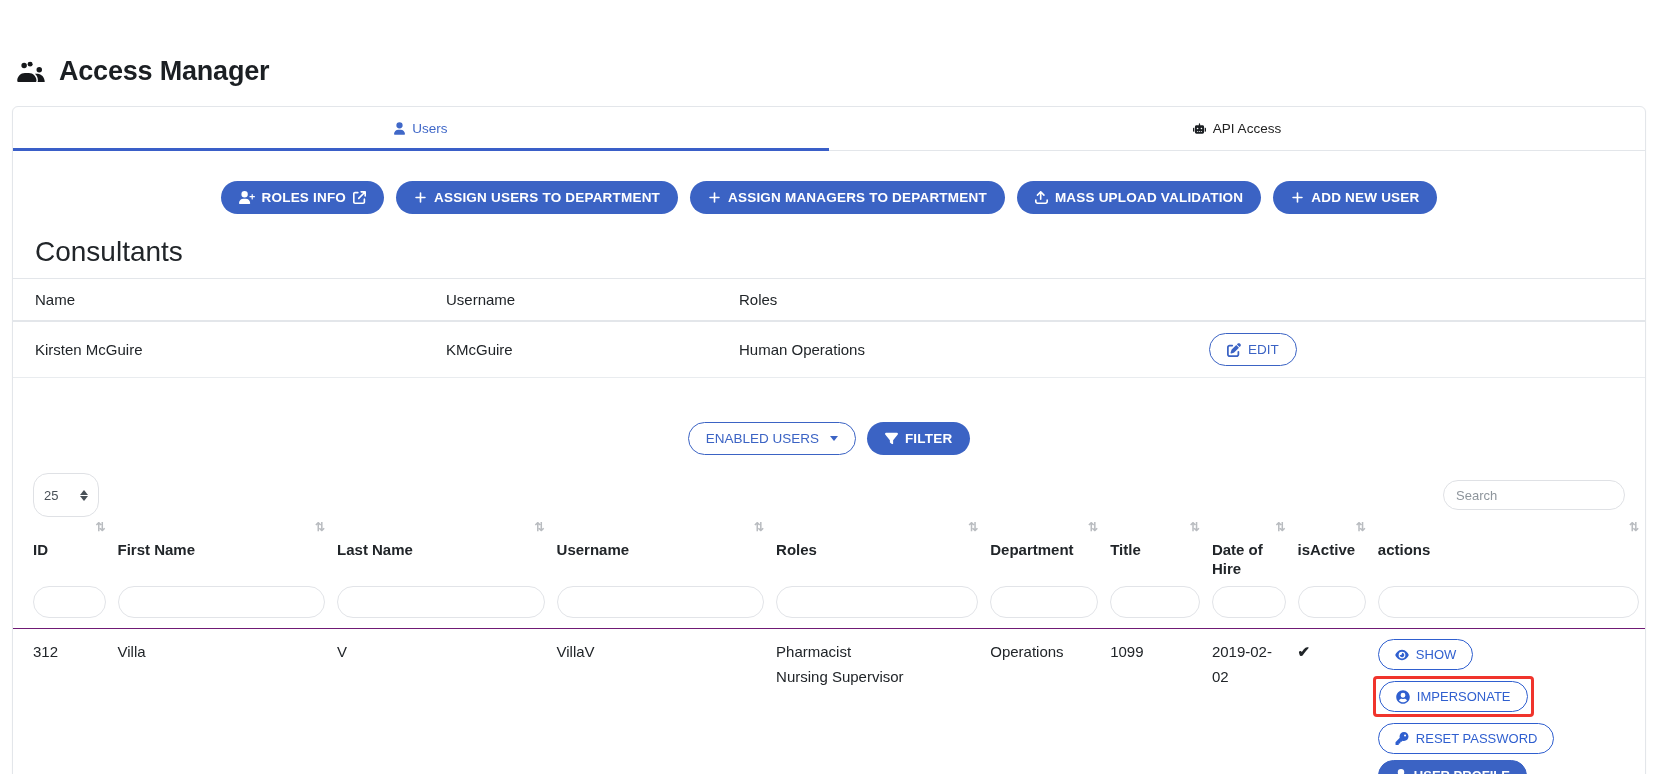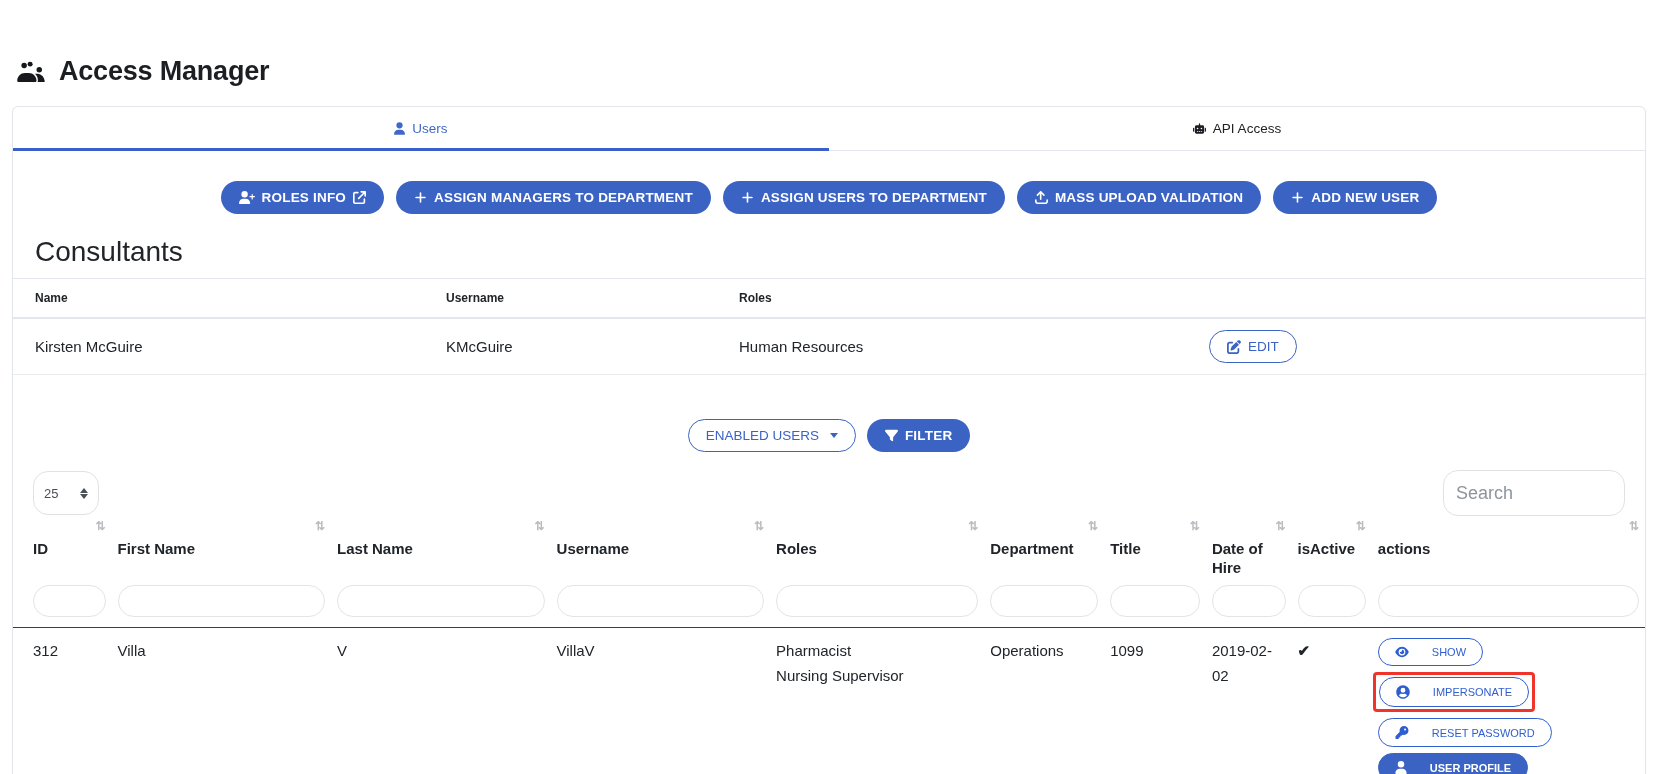--- a/index.html
+++ b/index.html
@@ -57,21 +57,21 @@
     font-size:13.5px; padding:8px 17px; border-radius:20px; font-weight:normal;
   }
 
   .section-title{
     font-size:28px; font-weight:normal; color:#212529;
     padding:14px 22px 10px 22px;
   }
 
   .consult-table{ width:100%; border-collapse:collapse; }
   .consult-table th{
-    text-align:left; font-size:12px; font-weight:bold; color:#212529;
+    text-align:left; font-size:15px; font-weight:normal; color:#212529;
     padding:12px 8px; border-top:1px solid #e3e6ea; border-bottom:2px solid #e3e6ea;
   }
   .consult-table td{
     font-size:15px; color:#212529; padding:11px 8px; border-bottom:1px solid #e9ecef;
   }
   .c1{ padding-left:22px !important; width:425px; }
   .c2{ width:293px; }
   .c3{ width:470px; }
   .c4{ text-align:left; }
 
@@ -91,22 +91,22 @@
   .select-pill{
     display:inline-flex; align-items:center; justify-content:space-between;
     width:66px; height:44px; border:1px solid #dfe1e5; border-radius:15px;
     padding:0 10px; font-size:13px; color:#495057; background:#fff;
   }
   .spinner{ display:flex; flex-direction:column; gap:1px; align-items:center; color:#495057;}
   .spinner i{ width:0;height:0;border-left:4px solid transparent;border-right:4px solid transparent;}
   .spinner .up{ border-bottom:5px solid #495057; }
   .spinner .dn{ border-top:5px solid #495057; }
   .search-input{
-    width:182px; height:46px; border:1px solid #dfe1e5; border-radius:15px;
-    padding:0 12px; font-size:18px; color:#6c757d; background:#fff;
+    width:182px; height:30px; border:1px solid #dfe1e5; border-radius:15px;
+    padding:0 12px; font-size:13px; color:#6c757d; background:#fff;
     font-family:"Liberation Sans", sans-serif;
   }
   .search-input::placeholder{ color:#8e959c; }
 
   .grid{ width:100%; border-collapse:collapse; table-layout:fixed; }
   .grid th{ vertical-align:top; padding:0 6px 6px 6px; position:relative; }
   .gh-sort{
     font-size:12px; color:#b9bcc0; line-height:13px; height:15px;
     text-align:right; padding-right:2px;
   }
@@ -121,22 +121,22 @@
     font-family:"Liberation Sans", sans-serif;
   }
   .grid tbody td{
     font-size:15px; color:#212529; vertical-align:top;
     padding:10px 6px; border-top:1px solid #701a75; line-height:25px;
   }
   .pad-left{ padding-left:20px !important; }
 
   .act-wrap{ display:flex; flex-direction:column; gap:6px; align-items:flex-start; }
   .act-btn{
-    display:inline-flex; align-items:center; gap:23px; justify-content:center;
-    border-radius:18px; font-size:11px; padding:7px 16px; cursor:pointer;
+    display:inline-flex; align-items:center; gap:7px; justify-content:center;
+    border-radius:18px; font-size:13px; padding:7px 16px; cursor:pointer;
     white-space:nowrap; font-family:"Liberation Sans", sans-serif;
   }
   .act-out{ background:#fff; color:#2f5fcf; border:1px solid #2f5fcf; }
   .act-fill{ background:#3b63c4; color:#fff; border:1px solid #3b63c4; font-weight:bold;}
   .highlight-box{
     border:3px solid #f0342c; border-radius:4px; padding:2px 3px;
     display:inline-block; margin-left:-5px;
   }
   .check{ color:#41c463; font-size:18px; font-weight:bold; }
   svg{ display:block; }
@@ -189,30 +189,30 @@
         </svg>
       </span>
     </button>
 
     <button class="btn btn-primary">
       <span>
         <svg width="13" height="13" viewBox="0 0 448 512" fill="#fff">
             <path d="M256 80c0-17.7-14.3-32-32-32s-32 14.3-32 32V224H48c-17.7 0-32 14.3-32 32s14.3 32 32 32H192V432c0 17.7 14.3 32 32 32s32-14.3 32-32V288H400c17.7 0 32-14.3 32-32s-14.3-32-32-32H256V80z"></path>
           </svg>
       </span>
-      <span>ASSIGN MANAGERS TO DEPARTMENT</span>
+      <span>ASSIGN USERS TO DEPARTMENT</span>
     </button>
 
     <button class="btn btn-primary">
       <span>
         <svg width="13" height="13" viewBox="0 0 448 512" fill="#fff">
             <path d="M256 80c0-17.7-14.3-32-32-32s-32 14.3-32 32V224H48c-17.7 0-32 14.3-32 32s14.3 32 32 32H192V432c0 17.7 14.3 32 32 32s32-14.3 32-32V288H400c17.7 0 32-14.3 32-32s-14.3-32-32-32H256V80z"></path>
           </svg>
       </span>
-      <span>ASSIGN USERS TO DEPARTMENT</span>
+      <span>ASSIGN MANAGERS TO DEPARTMENT</span>
     </button>
 
     <button class="btn btn-primary">
       <span>
         <svg width="13" height="13" viewBox="0 0 512 512" fill="#fff">
             <path d="M246.6 9.4c-12.5-12.5-32.8-12.5-45.3 0l-128 128c-12.5 12.5-12.5 32.8 0 45.3s32.8 12.5 45.3 0L192 109.3V320c0 17.7 14.3 32 32 32s32-14.3 32-32V109.3l73.4 73.4c12.5 12.5 32.8 12.5 45.3 0s12.5-32.8 0-45.3l-128-128zM64 352c0-17.7-14.3-32-32-32s-32 14.3-32 32v64c0 53 43 96 96 96H416c53 0 96-43 96-96V352c0-17.7-14.3-32-32-32s-32 14.3-32 32v64c0 17.7-14.3 32-32 32H96c-17.7 0-32-14.3-32-32V352z"></path>
           </svg>
       </span>
       <span>MASS UPLOAD VALIDATION</span>
     </button>
@@ -235,21 +235,21 @@
         <th class="c1">Name</th>
         <th class="c2">Username</th>
         <th class="c3">Roles</th>
         <th class="c4"></th>
       </tr>
     </thead>
     <tbody>
       <tr>
         <td class="c1">Kirsten McGuire</td>
         <td class="c2">KMcGuire</td>
-        <td class="c3">Human Resources</td>
+        <td class="c3">Human Operations</td>
         <td class="c4">
           <button class="btn btn-outline">
             <span>
               <svg width="14" height="14" viewBox="0 0 512 512" fill="#3b63c4">
                   <path d="M471.6 21.7c-21.9-21.9-57.3-21.9-79.2 0L362.3 51.7l97.9 97.9 30.1-30.1c21.9-21.9 21.9-57.3 0-79.2L471.6 21.7zm-299.2 220c-6.1 6.1-10.8 13.6-13.5 21.9l-29.6 88.8c-2.9 8.6-.6 18.1 5.8 24.6s15.9 8.7 24.6 5.8l88.8-29.6c8.2-2.7 15.7-7.4 21.9-13.5L437.7 172.3 339.7 74.3 172.4 241.7zM96 64C43 64 0 107 0 160V416c0 53 43 96 96 96H352c53 0 96-43 96-96V320c0-17.7-14.3-32-32-32s-32 14.3-32 32v96c0 17.7-14.3 32-32 32H96c-17.7 0-32-14.3-32-32V160c0-17.7 14.3-32 32-32h96c17.7 0 32-14.3 32-32s-14.3-32-32-32H96z"></path>
                 </svg>
             </span>
             <span>EDIT</span>
           </button>
         </td>

